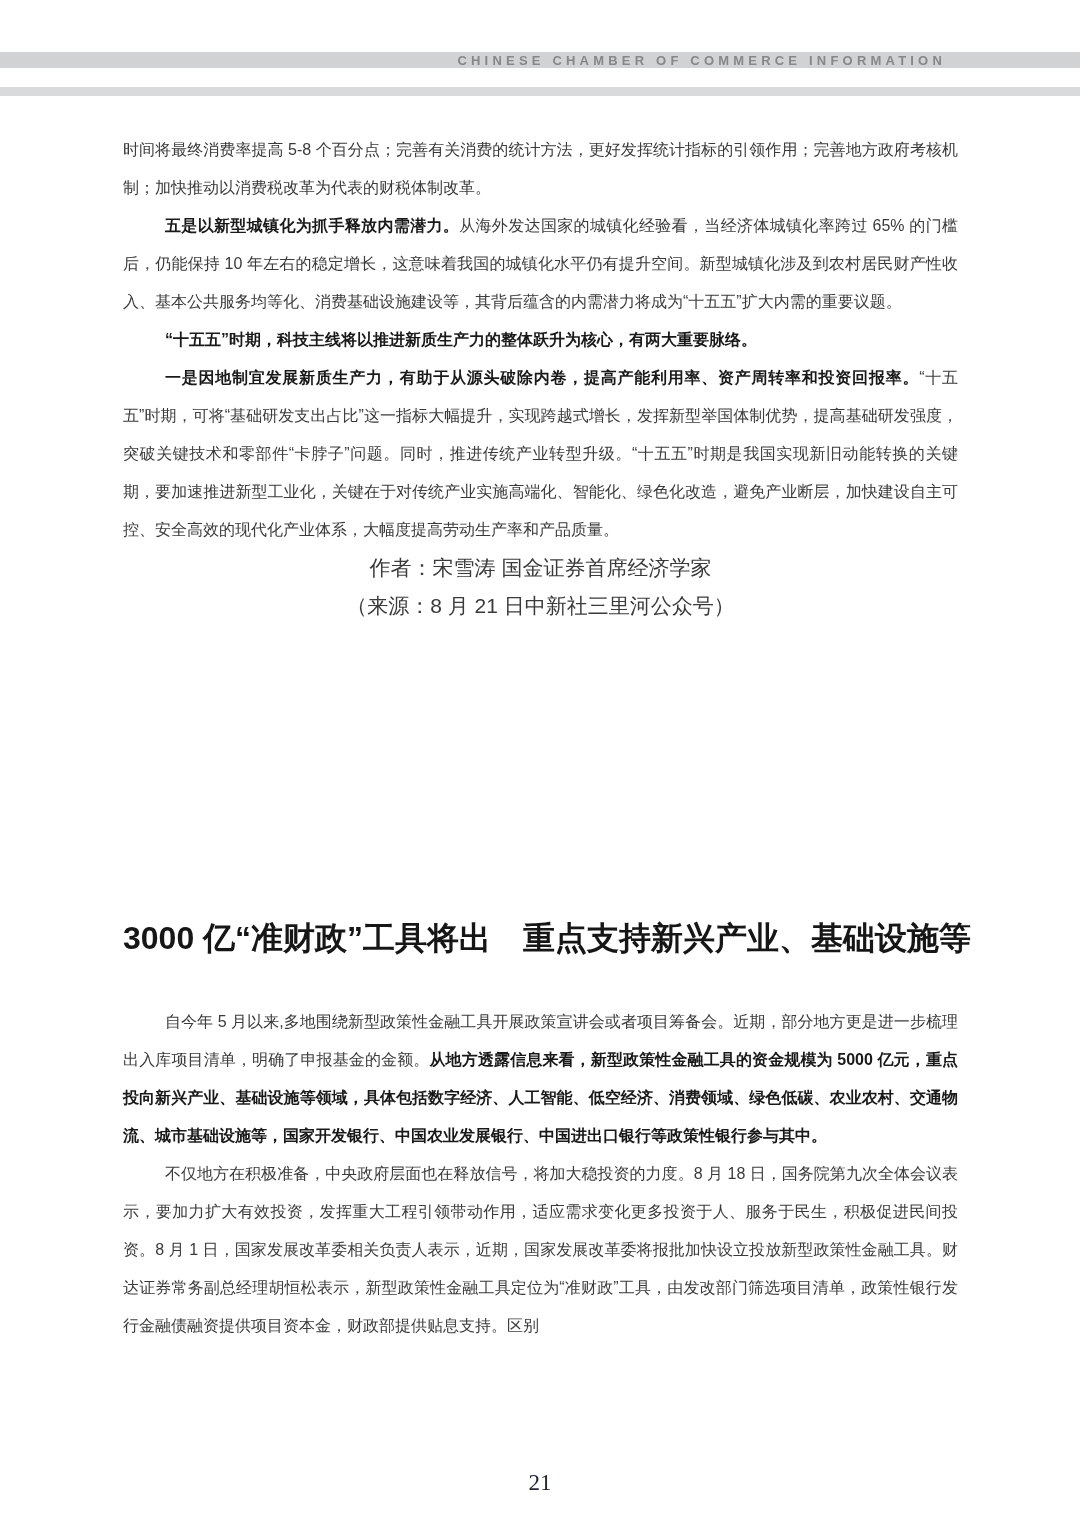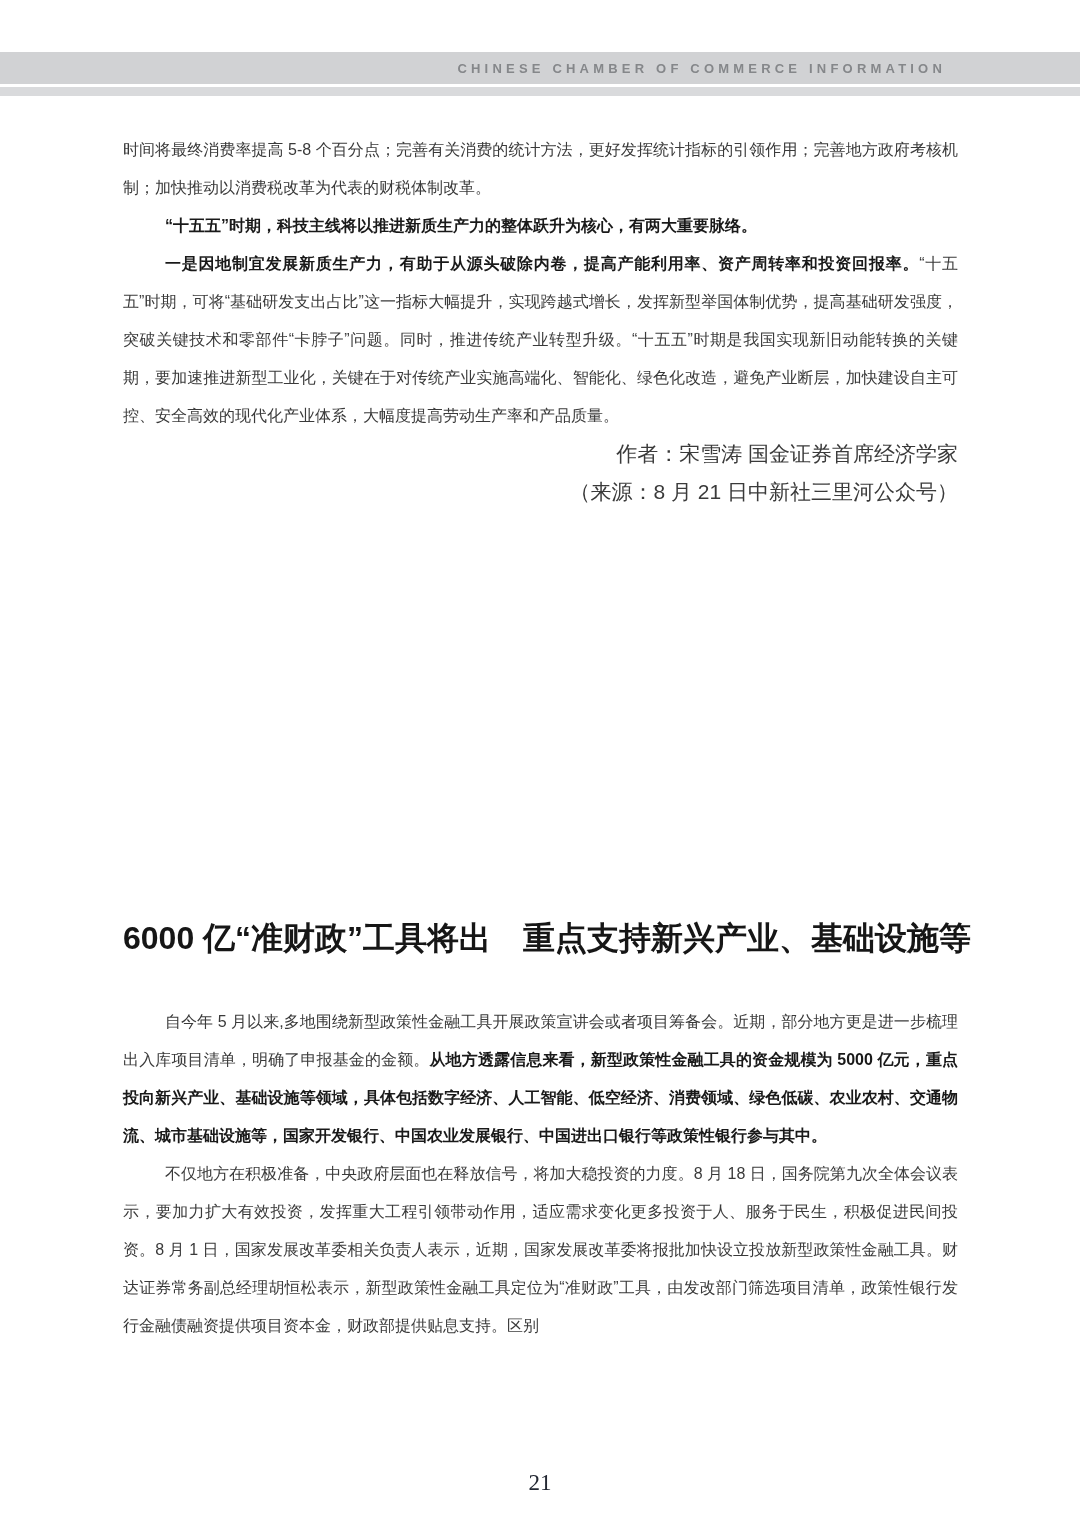--- a/index.html
+++ b/index.html
@@ -8,21 +8,21 @@
     background:#ffffff;
     font-family:"Liberation Sans", sans-serif;
     color:#3a3a3a;
     position:relative;
     overflow:hidden;
   }
 
   
   .header-bar {
     position:absolute; top:52px; left:0;
-    width:1080px; height:32px;
+    width:1080px; height:16px;
     background:#d1d2d4;
     display:flex; align-items:center; justify-content:flex-end;
     padding-right:134px; box-sizing:border-box;
   }
   .header-title {
     font-size:13px; font-weight:bold;
     letter-spacing:4.2px;
     color:#85878a;
     white-space:nowrap;
   }
@@ -48,21 +48,21 @@
   }
   p.indent { text-indent:42px; }
   p.body-par b, .boldrun {
     font-weight:bold;
     color:#191919;
   }
   p.byline {
     margin:0;
     font-size:21px;
     line-height:38px;
-    text-align:right;
+    text-align:center;
     color:#3a3a3a;
   }
 
   
   .headline {
     position:absolute; top:916px; left:123px; width:835px;
     margin:0;
     font-size:32px; font-weight:bold;
     line-height:44px;
     text-align:center;
@@ -86,31 +86,32 @@
 <body>
 
 <div class="header-bar">
   <span class="header-title">CHINESE CHAMBER OF COMMERCE INFORMATION</span>
 </div>
 <div class="header-bar-thin"></div>
 
 <div class="content" id="article1">
   <p class="body-par"><span>时间将最终消费率提高 5-8 个百分点；完善有关消费的统计方法，更好发挥统计指标的引领作用；完善地方政府考核机制；加快推动以消费税改革为代表的财税体制改革。</span></p>
 
+  <p class="body-par indent"><b>五是以新型城镇化为抓手释放内需潜力。</b><span>从海外发达国家的城镇化经验看，当经济体城镇化率跨过 65% 的门槛后，仍能保持 10 年左右的稳定增长，这意味着我国的城镇化水平仍有提升空间。新型城镇化涉及到农村居民财产性收入、基本公共服务均等化、消费基础设施建设等，其背后蕴含的内需潜力将成为“十五五”扩大内需的重要议题。</span></p>
 
   <p class="body-par indent"><b>“十五五”时期，科技主线将以推进新质生产力的整体跃升为核心，有两大重要脉络。</b></p>
 
   <p class="body-par indent"><b>一是因地制宜发展新质生产力，有助于从源头破除内卷，提高产能利用率、资产周转率和投资回报率。</b><span>“十五五”时期，可将“基础研发支出占比”这一指标大幅提升，实现跨越式增长，发挥新型举国体制优势，提高基础研发强度，突破关键技术和零部件“卡脖子”问题。同时，推进传统产业转型升级。“十五五”时期是我国实现新旧动能转换的关键期，要加速推进新型工业化，关键在于对传统产业实施高端化、智能化、绿色化改造，避免产业断层，加快建设自主可控、安全高效的现代化产业体系，大幅度提高劳动生产率和产品质量。</span></p>
 
 
   <p class="byline">作者：宋雪涛 国金证券首席经济学家</p>
   <p class="byline">（来源：8 月 21 日中新社三里河公众号）</p>
 </div>
 
-<h2 class="headline">6000 亿“准财政”工具将出　重点支持新兴产业、基础设施等</h2>
+<h2 class="headline">3000 亿“准财政”工具将出　重点支持新兴产业、基础设施等</h2>
 
 <div class="content" id="article2">
   <p class="body-par indent"><span>自今年 5 月以来,多地围绕新型政策性金融工具开展政策宣讲会或者项目筹备会。近期，部分地方更是进一步梳理出入库项目清单，明确了申报基金的金额。</span><b>从地方透露信息来看，新型政策性金融工具的资金规模为 5000 亿元，重点投向新兴产业、基础设施等领域，具体包括数字经济、人工智能、低空经济、消费领域、绿色低碳、农业农村、交通物流、城市基础设施等，国家开发银行、中国农业发展银行、中国进出口银行等政策性银行参与其中。</b></p>
 
   <p class="body-par indent"><span>不仅地方在积极准备，中央政府层面也在释放信号，将加大稳投资的力度。8 月 18 日，国务院第九次全体会议表示，要加力扩大有效投资，发挥重大工程引领带动作用，适应需求变化更多投资于人、服务于民生，积极促进民间投资。8 月 1 日，国家发展改革委相关负责人表示，近期，国家发展改革委将报批加快设立投放新型政策性金融工具。财达证券常务副总经理胡恒松表示，新型政策性金融工具定位为“准财政”工具，由发改部门筛选项目清单，政策性银行发行金融债融资提供项目资本金，财政部提供贴息支持。区别</span></p>
 </div>
 
 <div class="page-number">21</div>
 
 </body></html>

